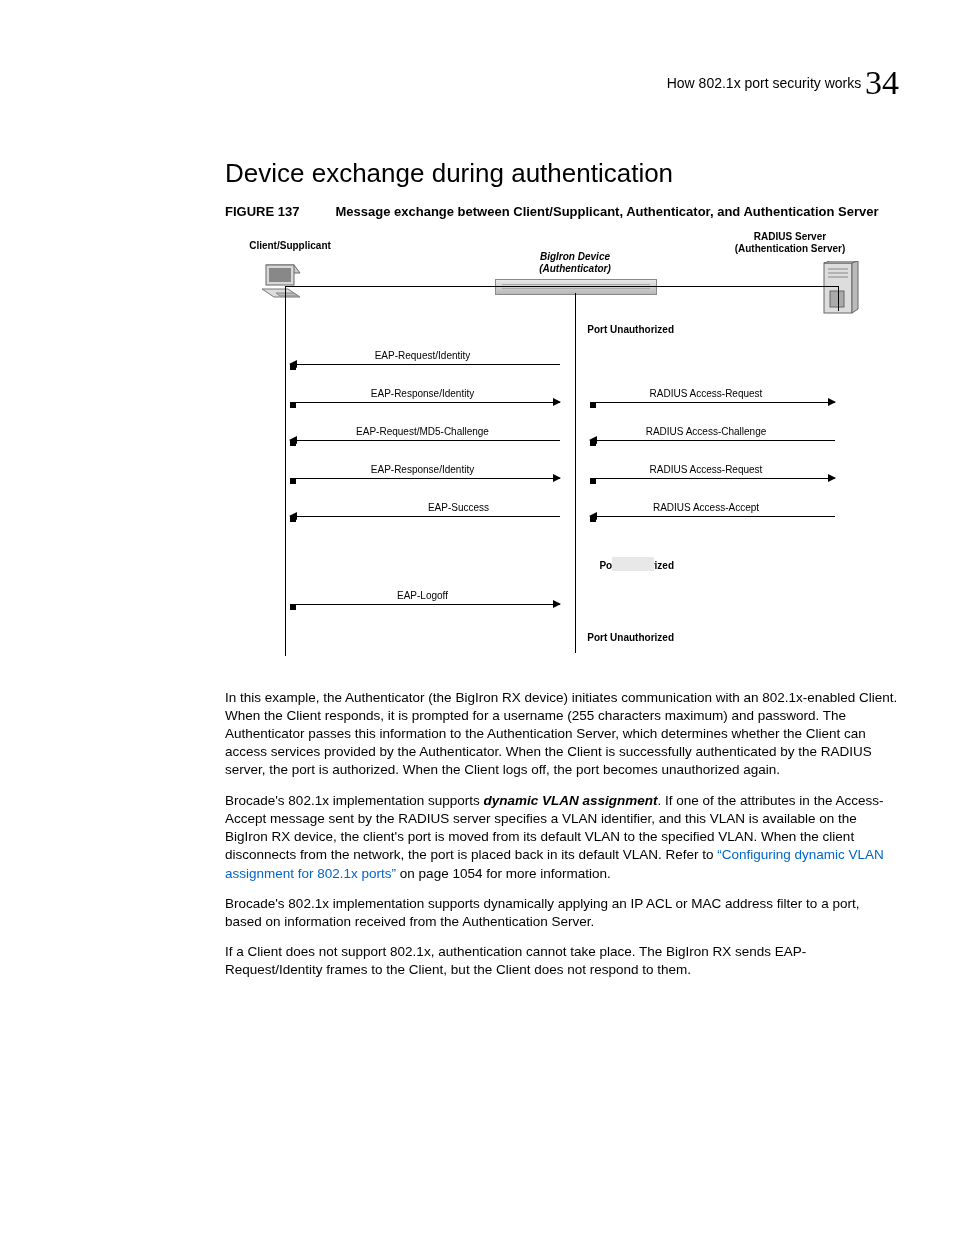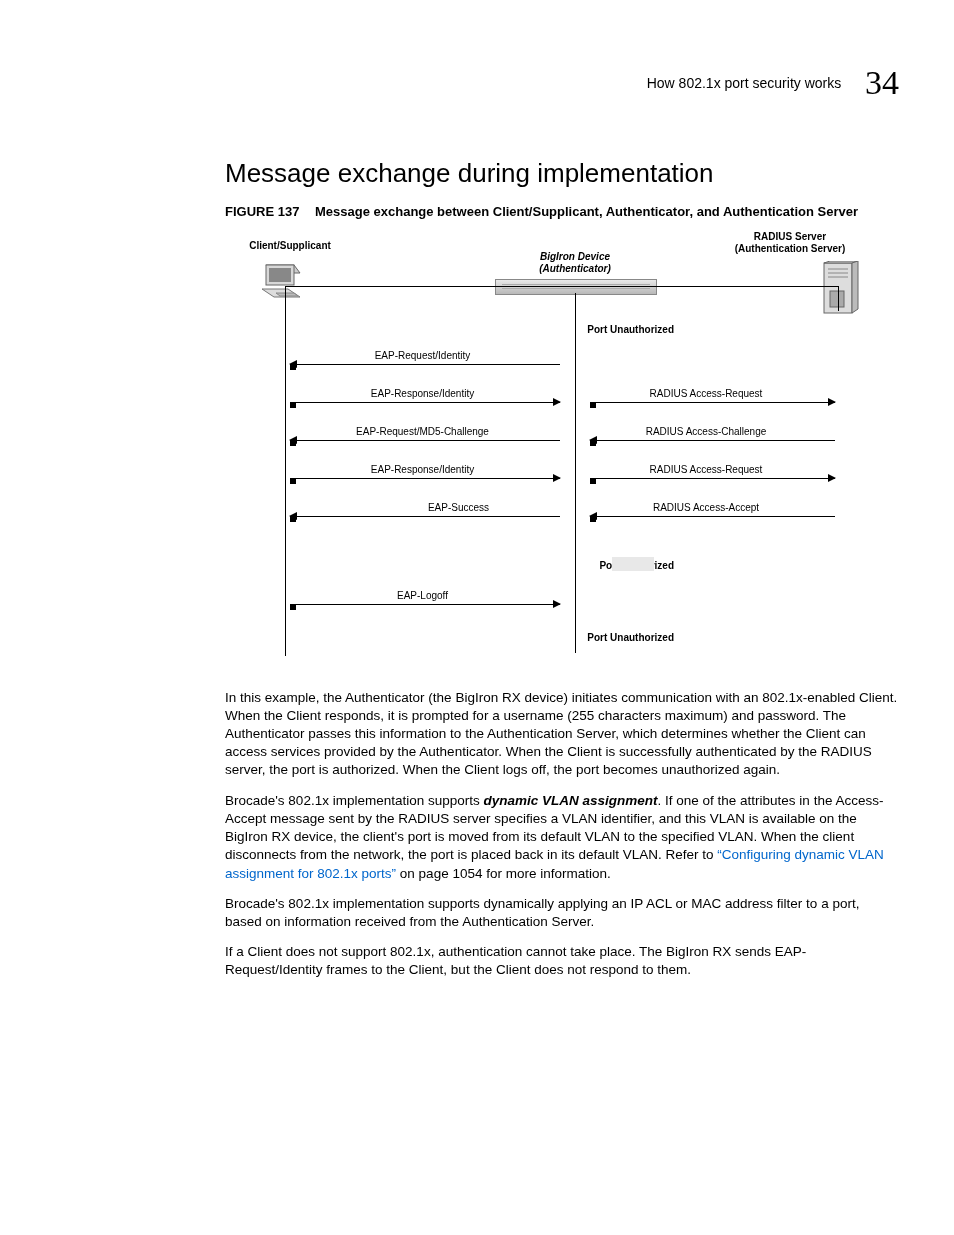--- a/index.html
+++ b/index.html
@@ -13,21 +13,20 @@
   }
   .runhead {
     text-align: right;
     margin-bottom: 50px;
   }
   .runhead-title {
     display: inline-block;
     font-family: Arial, sans-serif;
     font-size: 14px;
     vertical-align: middle;
-    margin-right: 20px;
   }
   .runhead-chap {
     display: inline-block;
     font-family: Georgia, 'Times New Roman', serif;
     font-size: 34px;
     vertical-align: middle;
   }
   .content {
     margin-left: 170px;
   }
@@ -40,21 +39,21 @@
   }
   p { margin: 0 0 12px 0; }
   .link { color: #0066cc; }
   .figcap {
     font-weight: bold;
     font-size: 13px;
     margin: 6px 0 10px 0;
     display: flex;
   }
   .figcap .lab { flex: 0 0 90px; }
-  .figcap .txt { flex: 1; }
+  .figcap .txt { flex: 1; text-align: center; }
   .diagram-wrap {
     position: relative;
     width: 660px;
     height: 440px;
     margin: 0 0 18px -25px;
     font-size: 10px;
     font-family: Arial, sans-serif;
   }
   .d-label {
     position: absolute;
@@ -157,21 +156,21 @@
 </head>
 <body>
 
 <div class="runhead">
   <span class="runhead-title">How 802.1x port security works</span>
   <span class="runhead-chap">34</span>
 </div>
 
 <div class="content">
 
-  <h1>Message exchange during implementation</h1>
+  <h1>Device exchange during authentication</h1>
 
 
   <div class="figcap">
     <span class="lab">FIGURE 137</span>
     <span class="txt">Message exchange between Client/Supplicant, Authenticator, and Authentication Server</span>
   </div>
 
   <div class="diagram-wrap">
 
     <div class="d-label" style="left:30px; top:8px; width:120px;">Client/Supplicant</div>

